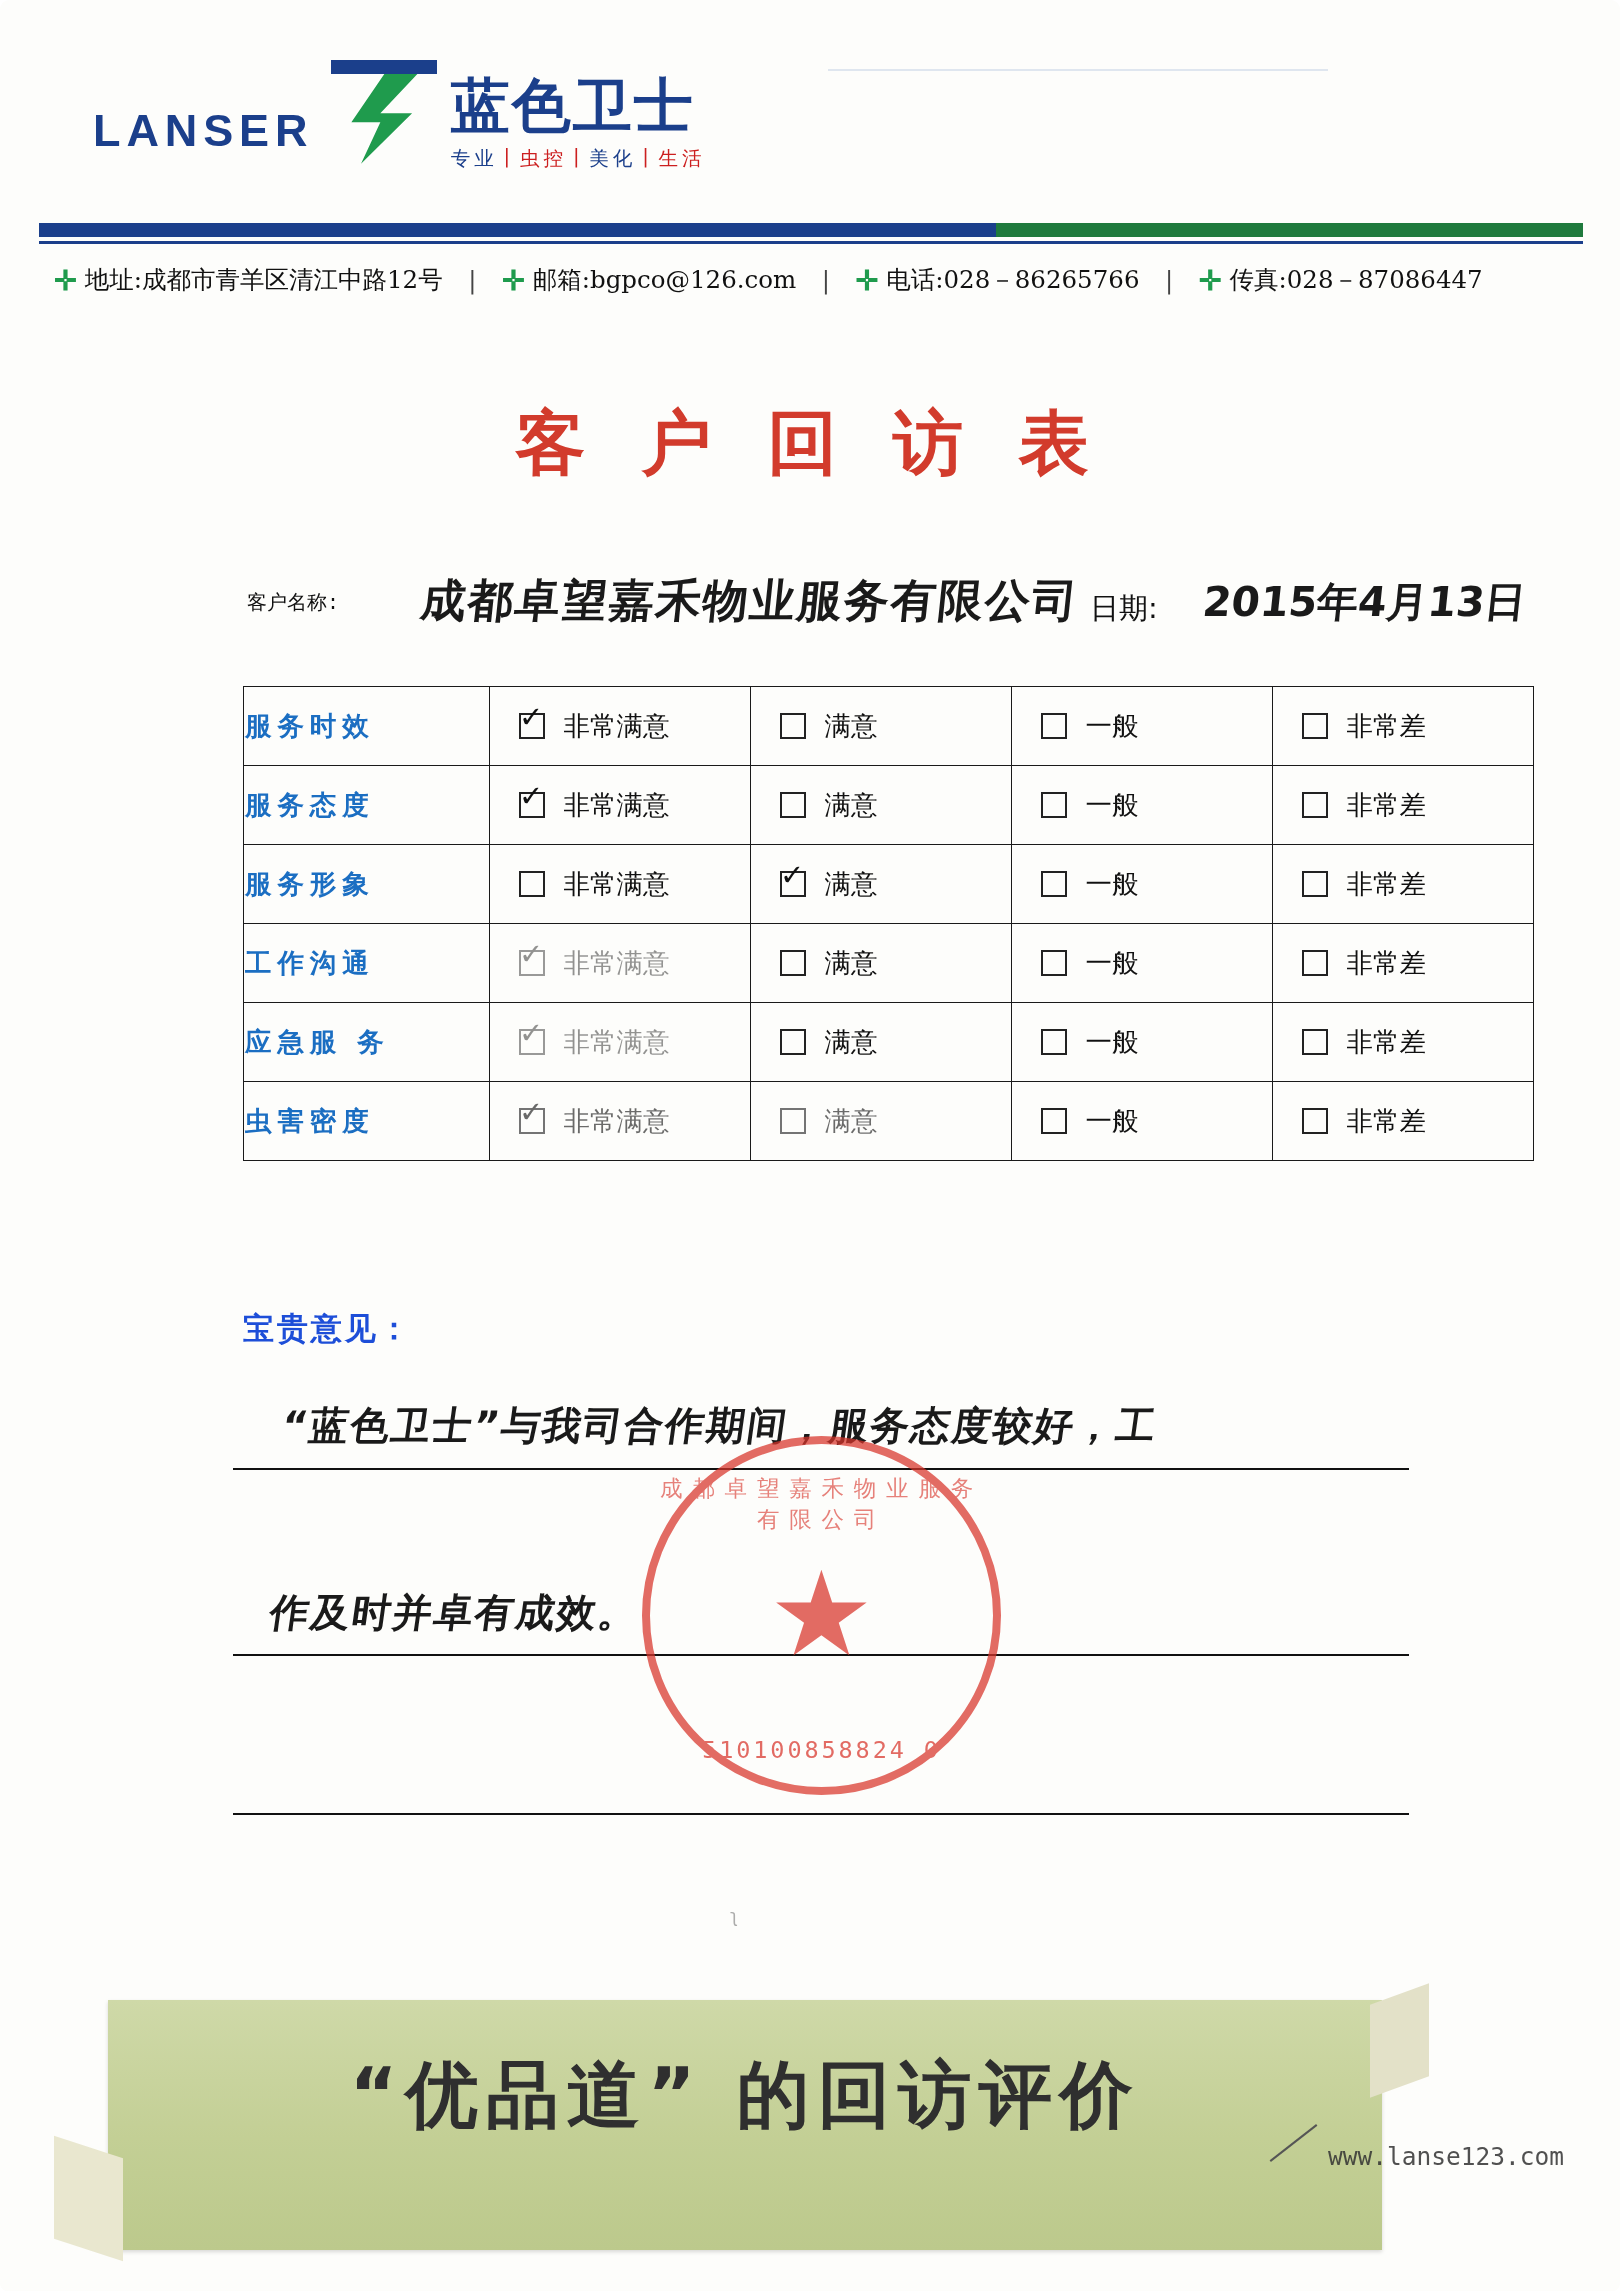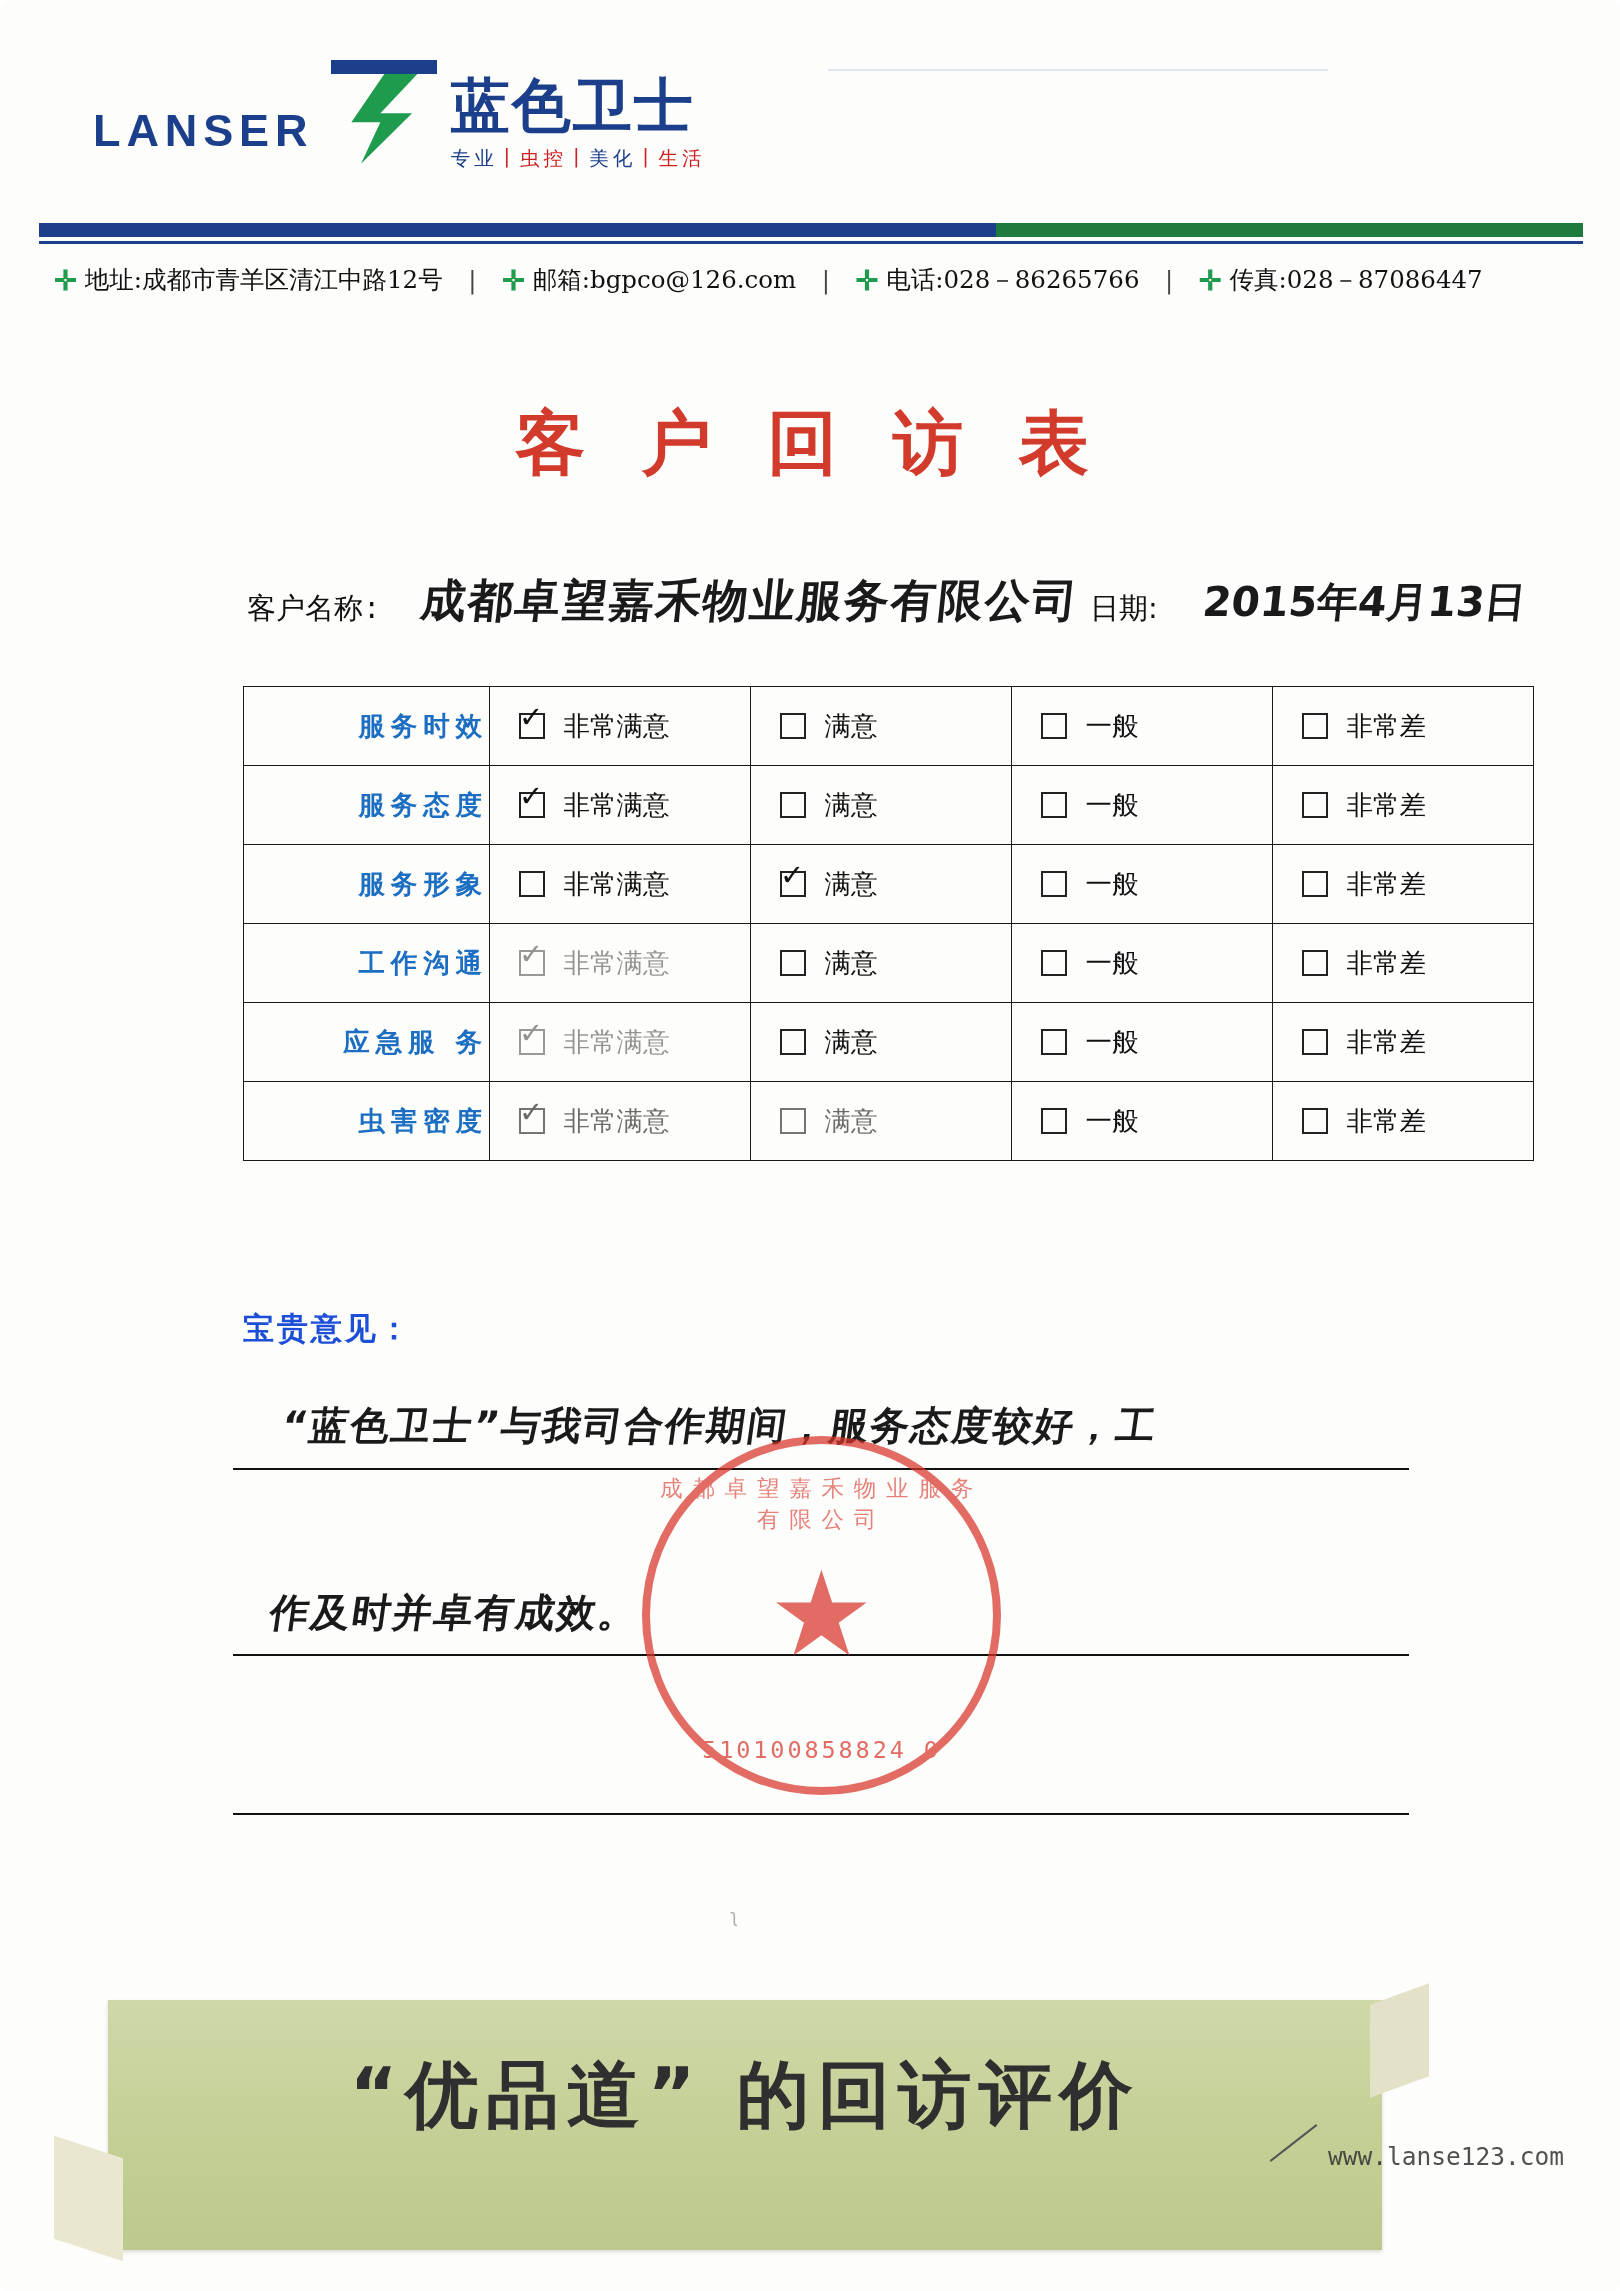--- a/index.html
+++ b/index.html
@@ -156,21 +156,21 @@
     position: absolute;
     left: 247px;
     top: 583px;
     width: 1225px;
     height: 59px;
   }
   .cust-label {
     position: absolute;
     left: 0; top: 5.9px;
     font-family: Liberation Mono, monospace;
-    font-size: 29px;
+    font-size: 20px;
     color: #111;
   }
   .hand {
     font-family: "DejaVu Sans", sans-serif;
     color: #1a1a1a;
     font-weight: bold;
     transform: skewX(-6deg);
   }
   .cust-value {
     position: absolute;
@@ -205,21 +205,21 @@
     table-layout: fixed;
   }
   .survey-table td {
     border: 1px solid #1a1a1a;
     height: 76px;
     font-family: "DejaVu Sans", sans-serif;
     font-size: 26.5px;
   }
   .survey-table td.cat {
     width: 243px;
-    text-align: right;
+    text-align: left;
     color: #1b6ec2;
     letter-spacing: 5.9px;
     font-weight: bold;
   }
   .survey-table td.opt {
     width: 230px;
     padding-left: 29px;
     color: #111;
   }
   .opt-inner {

